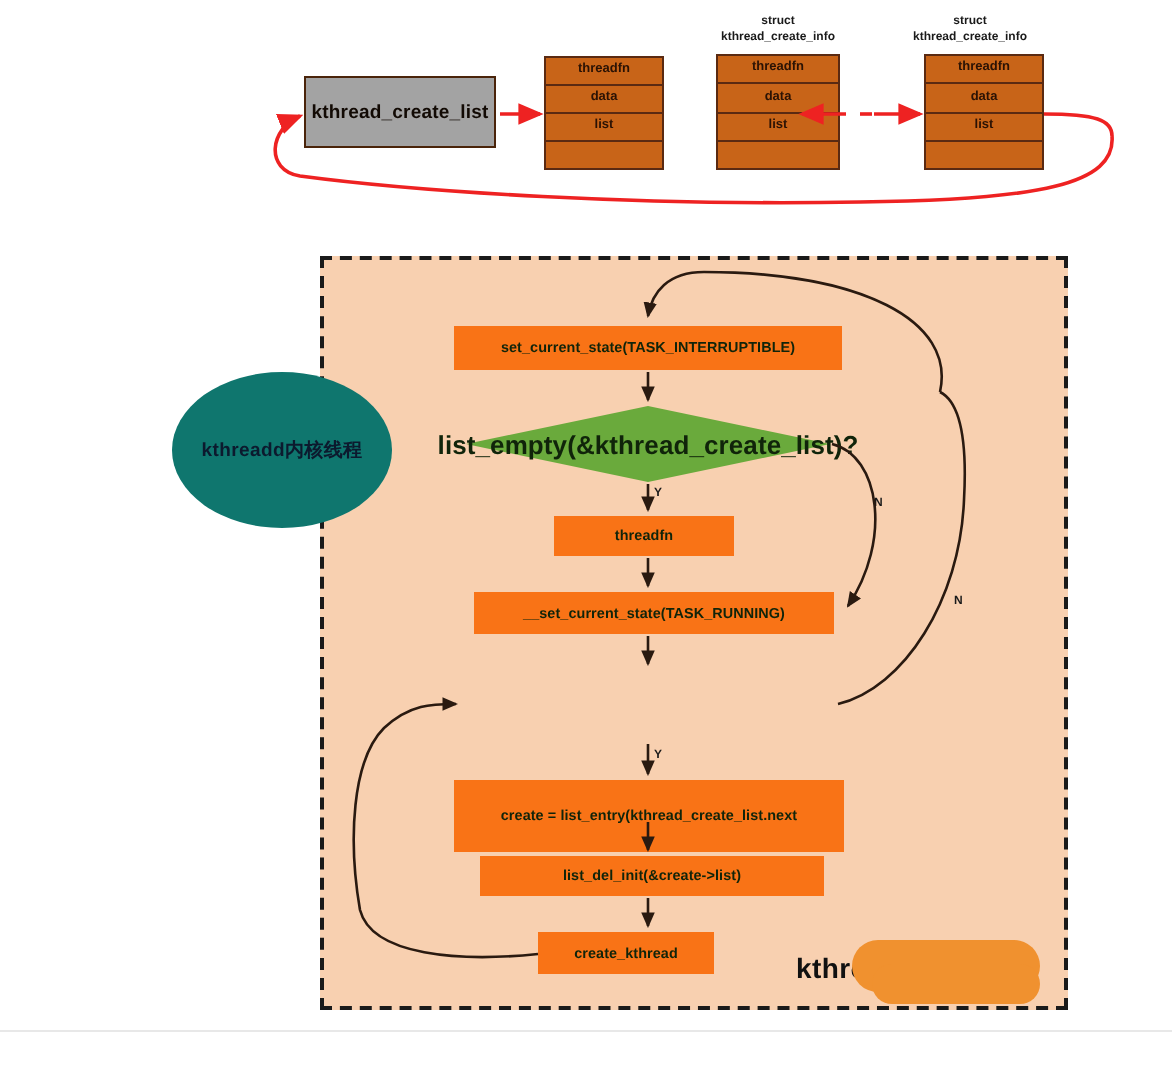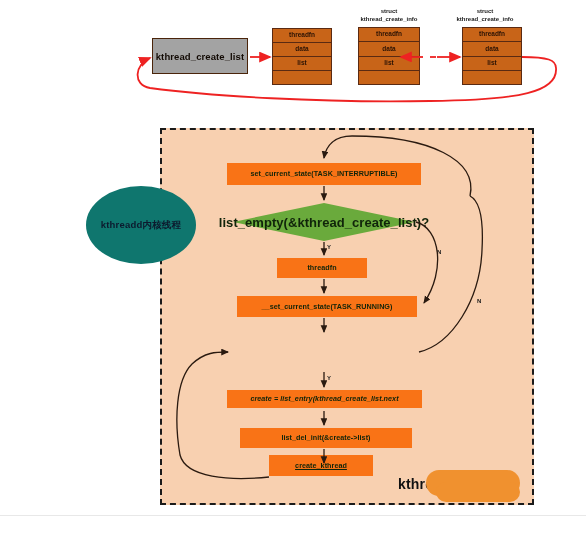--- a/index.html
+++ b/index.html
@@ -229,29 +229,29 @@
 
   <div class="node" style="left:277px; top:258px; width:90px; height:20px;">
     <span>threadfn</span>
   </div>
 
   <div class="node" style="left:237px; top:296px; width:180px; height:21px;">
     <span>__set_current_state(TASK_RUNNING)</span>
   </div>
 
 
-  <div class="node" style="left:227px; top:390px; width:195px; height:18px;font-style:italic;">
+  <div class="node" style="left:227px; top:390px; width:195px; height:36px;">
     <span>create = list_entry(kthread_create_list.next</span>
   </div>
 
   <div class="node" style="left:240px; top:428px; width:172px; height:20px;">
     <span>list_del_init(&amp;create-&gt;list)</span>
   </div>
 
-  <div class="node" style="left:269px; top:455px; width:104px; height:21px;text-decoration:underline;">
+  <div class="node" style="left:269px; top:466px; width:88px; height:21px;">
     <span>create_kthread</span>
   </div>
 
   <div class="edge-label" style="left:327px; top:244px;">Y</div>
   <div class="edge-label" style="left:437px; top:249px;">N</div>
   <div class="edge-label" style="left:327px; top:375px;">Y</div>
   <div class="edge-label" style="left:477px; top:298px;">N</div>
 
   <div id="caption-bottom">kthre</div>
   <div id="redaction"></div>

